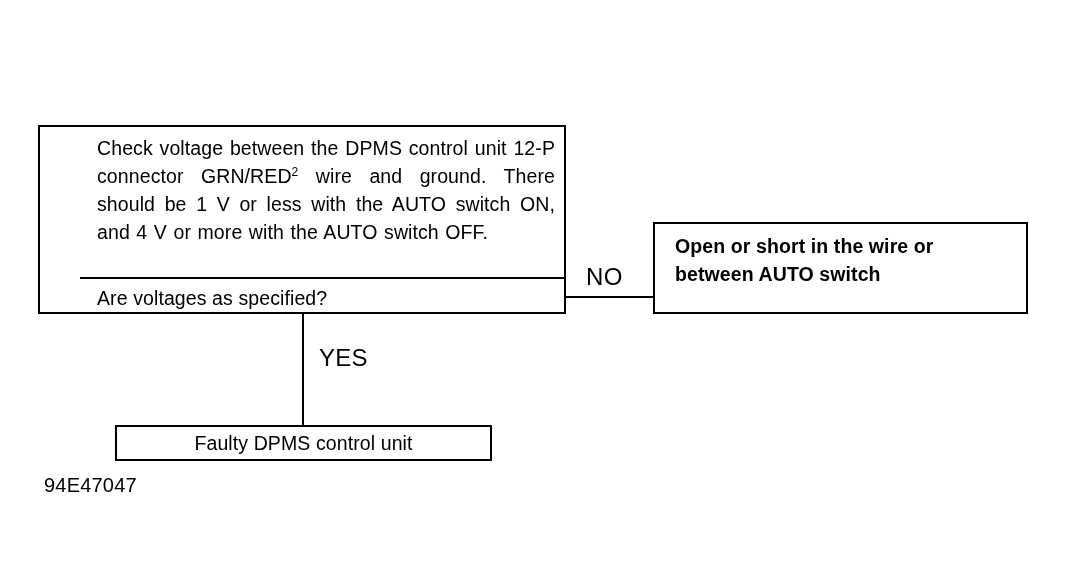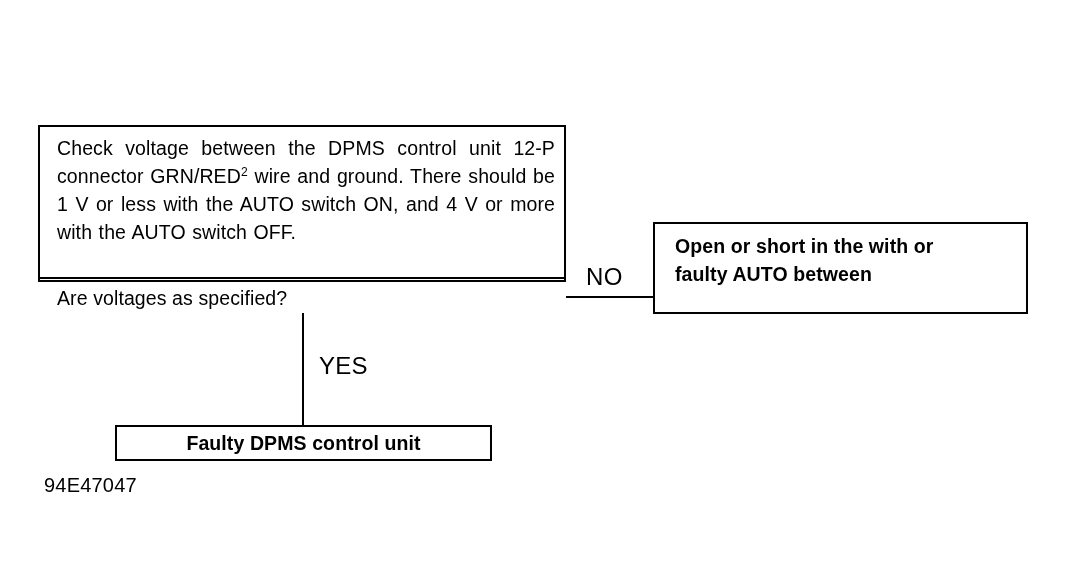--- a/index.html
+++ b/index.html
@@ -36,21 +36,22 @@
     box-sizing: border-box;
     border: 2px solid #000000;
     background: #ffffff;
   }
 
   
   #decision-box {
     left: 38px;
     top: 125px;
     width: 528px;
-    height: 157px;
+    height: 189px;
+    padding-left: 40px;
   }
   .decision-body {
     box-sizing: border-box;
     padding: 7px 9px 8px 17px;
     border-bottom: 2px solid #000000;
     height: 152px;
   }
   .decision-body p {
     margin: 0;
     font-size: 19.5px;
@@ -97,21 +98,21 @@
     height: 36px;
   }
   .outcome-yes-text {
     box-sizing: border-box;
     width: 100%;
     height: 100%;
     display: flex;
     align-items: center;
     justify-content: center;
     font-size: 19.5px;
-    font-weight: bold;
+    font-weight: normal;
     letter-spacing: 0.1px;
     text-align: right;
   }
 
   
   .conn-h {
     position: absolute;
     background: #000000;
     height: 2px;
   }
@@ -136,21 +137,21 @@
     position: absolute;
     font-size: 24px;
     letter-spacing: 0.3px;
   }
   #label-no {
     left: 586px;
     top: 263px;
   }
   #label-yes {
     left: 319px;
-    top: 352px;
+    top: 344px;
   }
 
   
   .figure-caption {
     position: absolute;
     left: 44px;
     top: 474px;
     font-size: 20px;
     letter-spacing: 0.2px;
   }
@@ -170,22 +171,22 @@
         <span>the AUTO switch OFF.</span></p>
     </div>
     <div class="decision-question">Are voltages as specified?</div>
   </div>
 
   <div class="conn-h" id="conn-no"></div>
   <div class="branch-label" id="label-no">NO</div>
 
   <div class="box" id="outcome-no-box">
     <div class="outcome-no-text">
-      <div>Open or short in the with or</div>
-      <div>faulty AUTO between</div>
+      <div>Open or short in the wire or</div>
+      <div>between AUTO switch</div>
     </div>
   </div>
 
   <div class="conn-v" id="conn-yes"></div>
   <div class="branch-label" id="label-yes">YES</div>
 
   <div class="box" id="outcome-yes-box">
     <div class="outcome-yes-text">Faulty DPMS control unit</div>
   </div>
 

